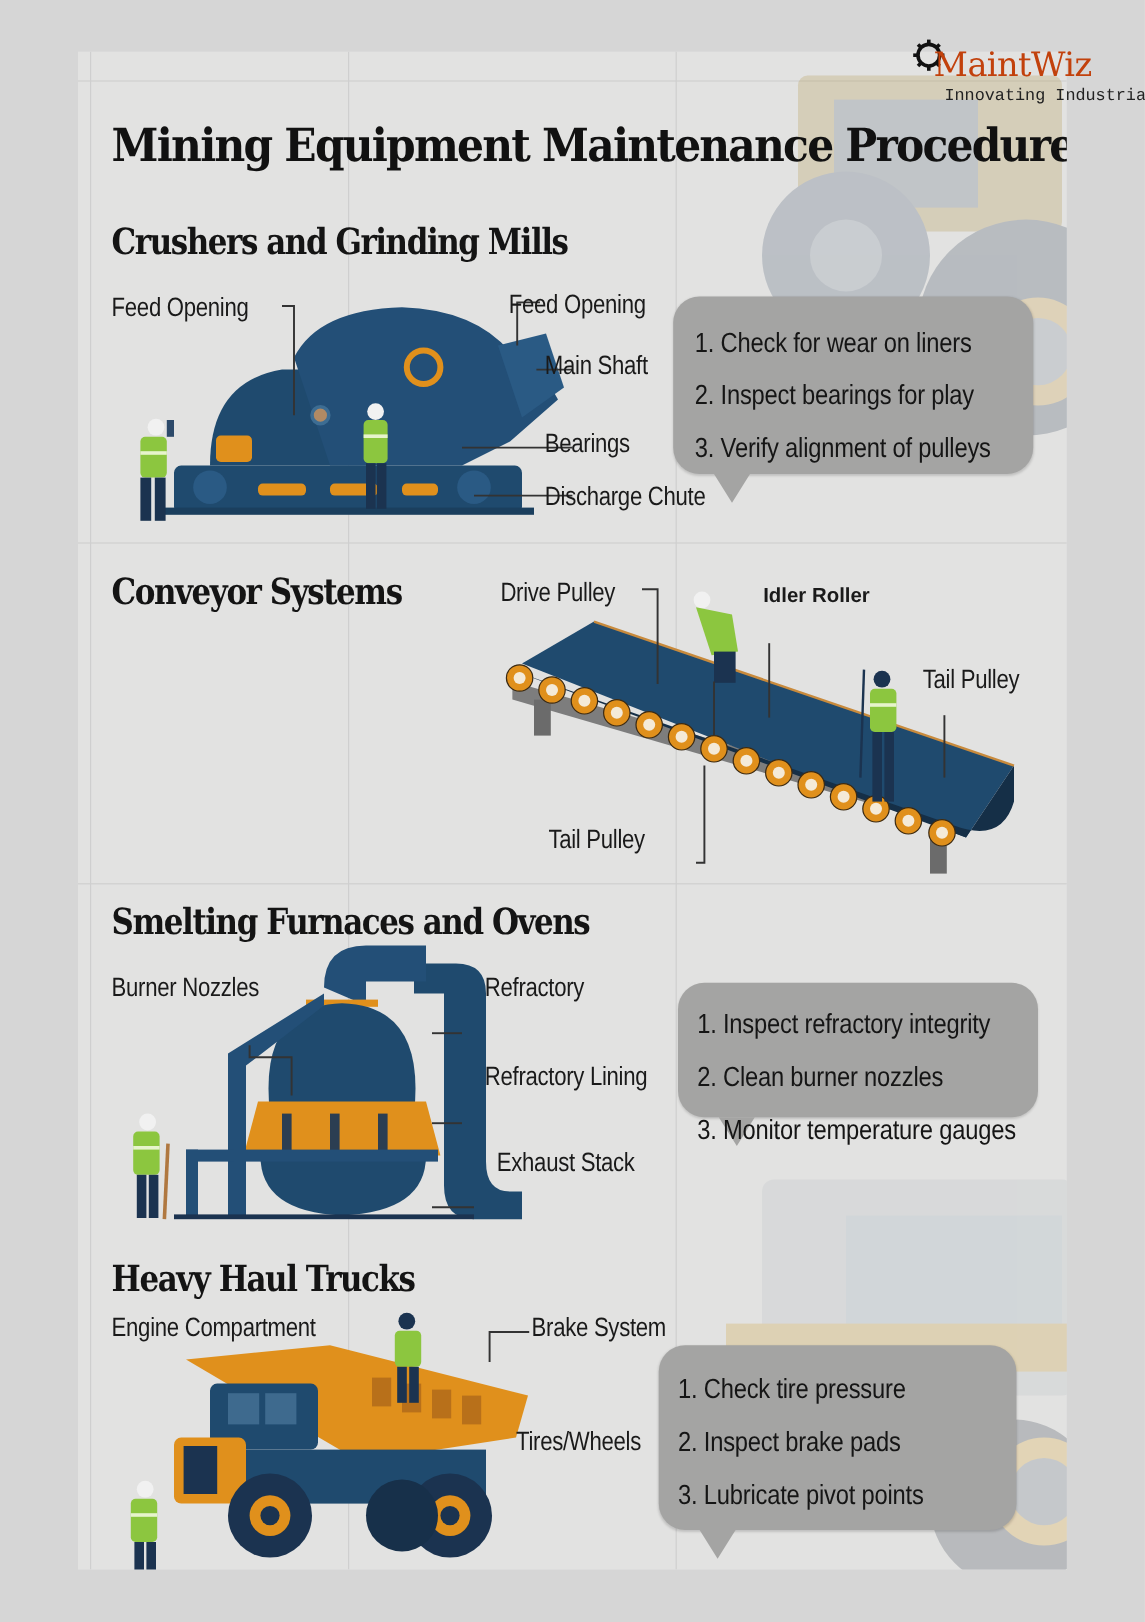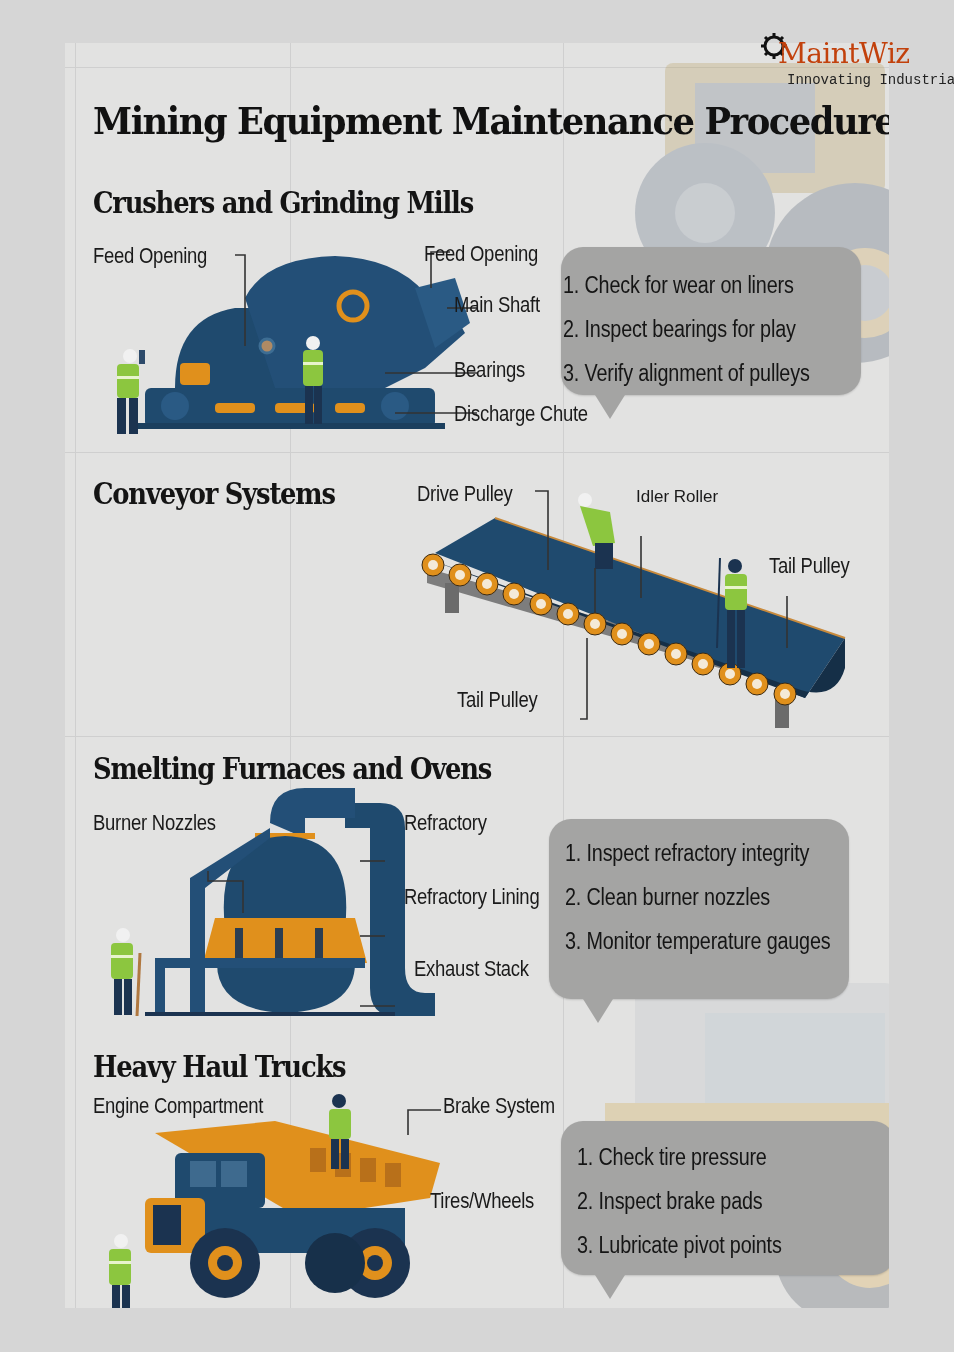--- a/index.html
+++ b/index.html
@@ -4,21 +4,21 @@
 <style>
   html,body{margin:0;padding:0;}
   body{width:954px;height:1352px;background:#d6d6d6;position:relative;overflow:hidden;font-family:"Liberation Sans",sans-serif;}
   .poster{position:absolute;left:65px;top:43px;width:824px;height:1265px;background:#e2e2e1;overflow:hidden;}
   .gridv{position:absolute;top:0;bottom:0;width:1px;background:#cfcfcf;}
   .gridh{position:absolute;left:0;right:0;height:1px;background:#cfcfcf;}
   .bgtruck{position:absolute;opacity:.28;}
   .title{position:absolute;left:28px;top:55px;font-family:"DejaVu Serif",serif;font-weight:bold;font-size:38px;letter-spacing:-1.6px;color:#111;white-space:nowrap;transform:scaleX(.93);transform-origin:left;}
   .sec-title{position:absolute;font-family:"DejaVu Serif",serif;font-weight:bold;font-size:30px;letter-spacing:-1.4px;color:#141414;white-space:nowrap;transform:scaleX(.86);transform-origin:left;}
   .lbl{position:absolute;font-family:"Liberation Sans",sans-serif;font-size:22px;color:#1a1a1a;white-space:nowrap;transform:scaleX(.84);transform-origin:left;letter-spacing:-.3px;}
-  .lbl.bold{font-weight:normal;font-size:17px;transform:none;letter-spacing:0;}
+  .lbl.bold{font-weight:bold;font-size:17px;transform:none;letter-spacing:0;}
   .bubble{position:absolute;background:#a4a4a3;border-radius:22px;box-shadow:0 1px 2px rgba(0,0,0,.15);}
   .bubble .tail{position:absolute;width:0;height:0;border-left:15px solid transparent;border-right:15px solid transparent;border-top:24px solid #a4a4a3;}
   .bubble ol{list-style:none;margin:0;padding:0;}
   .bubble li{font-family:"Liberation Sans",sans-serif;font-size:23px;color:#151515;white-space:nowrap;transform:scaleX(.86);transform-origin:left;height:44px;line-height:44px;letter-spacing:-.2px;}
   .logo{position:absolute;left:760px;top:30px;}
   .logo .name{position:absolute;left:18px;top:7px;font-family:"DejaVu Serif",serif;font-size:28px;color:#c2410c;letter-spacing:-.5px;white-space:nowrap;}
   .logo .tag{position:absolute;left:27px;top:42px;font-family:Liberation Mono, monospace;font-size:14px;color:#222;white-space:nowrap;}
   svg{position:absolute;overflow:visible;}
   .lead{stroke:#333;stroke-width:1.6;fill:none;}
 </style>
@@ -90,21 +90,21 @@
     <polyline class="lead" points="300,175 382,175"></polyline>
   </svg>
   <div class="lbl" style="left:28px;top:200px">Feed Opening</div>
   <div class="lbl" style="left:359px;top:198px">Feed Opening</div>
   <div class="lbl" style="left:389px;top:249px">Main Shaft</div>
   <div class="lbl" style="left:389px;top:314px">Bearings</div>
   <div class="lbl" style="left:389px;top:358px">Discharge Chute</div>
 
   <div class="bubble" style="left:496px;top:204px;width:300px;height:148px">
     <div class="tail" style="left:34px;bottom:-24px"></div>
-    <ol style="padding:16px 0 0 2px">
+    <ol style="padding:16px 0 0 18px">
       <li>1. Check for wear on liners</li>
       <li>2. Inspect bearings for play</li>
       <li>3. Verify alignment of pulleys</li>
     </ol>
   </div>
 
   <div class="sec-title" style="left:28px;top:433px">Conveyor Systems</div>
   <svg style="left:350px;top:445px" width="450" height="250">
     <path d="M12 80 L390 190 L390 205 L12 95 Z" fill="#7d7d7d"></path>
     <rect x="30" y="95" width="14" height="30" fill="#6b6b6b"></rect>
@@ -194,21 +194,21 @@
     <polyline class="lead" points="103,83 103,93 138,93 138,125"></polyline>
     <line class="lead" x1="255" y1="73" x2="280" y2="73"></line>
     <line class="lead" x1="255" y1="148" x2="280" y2="148"></line>
     <line class="lead" x1="255" y1="218" x2="290" y2="218"></line>
   </svg>
   <div class="lbl" style="left:28px;top:767px">Burner Nozzles</div>
   <div class="lbl" style="left:339px;top:767px">Refractory</div>
   <div class="lbl" style="left:339px;top:841px">Refractory Lining</div>
   <div class="lbl" style="left:349px;top:913px">Exhaust Stack</div>
 
-  <div class="bubble" style="left:484px;top:776px;width:300px;height:180px">
+  <div class="bubble" style="left:500px;top:776px;width:300px;height:112px">
     <div class="tail" style="left:34px;bottom:-24px"></div>
     <ol style="padding:12px 0 0 16px">
       <li>1. Inspect refractory integrity</li>
       <li>2. Clean burner nozzles</li>
       <li>3. Monitor temperature gauges</li>
     </ol>
   </div>
 
   <div class="sec-title" style="left:28px;top:1006px">Heavy Haul Trucks</div>
   <svg style="left:40px;top:1060px" width="430" height="190">
@@ -242,21 +242,21 @@
     <rect x="4" y="158" width="22" height="3" fill="#e7f4cc"></rect>
     <rect x="7" y="182" width="8" height="40" fill="#1b3350"></rect>
     <rect x="17" y="182" width="8" height="40" fill="#1b3350"></rect>
 
     <polyline class="lead" points="336,7 303,7 303,32"></polyline>
   </svg>
   <div class="lbl" style="left:28px;top:1050px">Engine Compartment</div>
   <div class="lbl" style="left:378px;top:1050px">Brake System</div>
   <div class="lbl" style="left:365px;top:1145px">Tires/Wheels</div>
 
-  <div class="bubble" style="left:496px;top:1078px;width:334px;height:154px">
+  <div class="bubble" style="left:484px;top:1078px;width:298px;height:154px">
     <div class="tail" style="left:34px;bottom:-24px"></div>
     <ol style="padding:14px 0 0 16px">
       <li>1. Check tire pressure</li>
       <li>2. Inspect brake pads</li>
       <li>3. Lubricate pivot points</li>
     </ol>
   </div>
 </div>
 
 <div class="logo">

